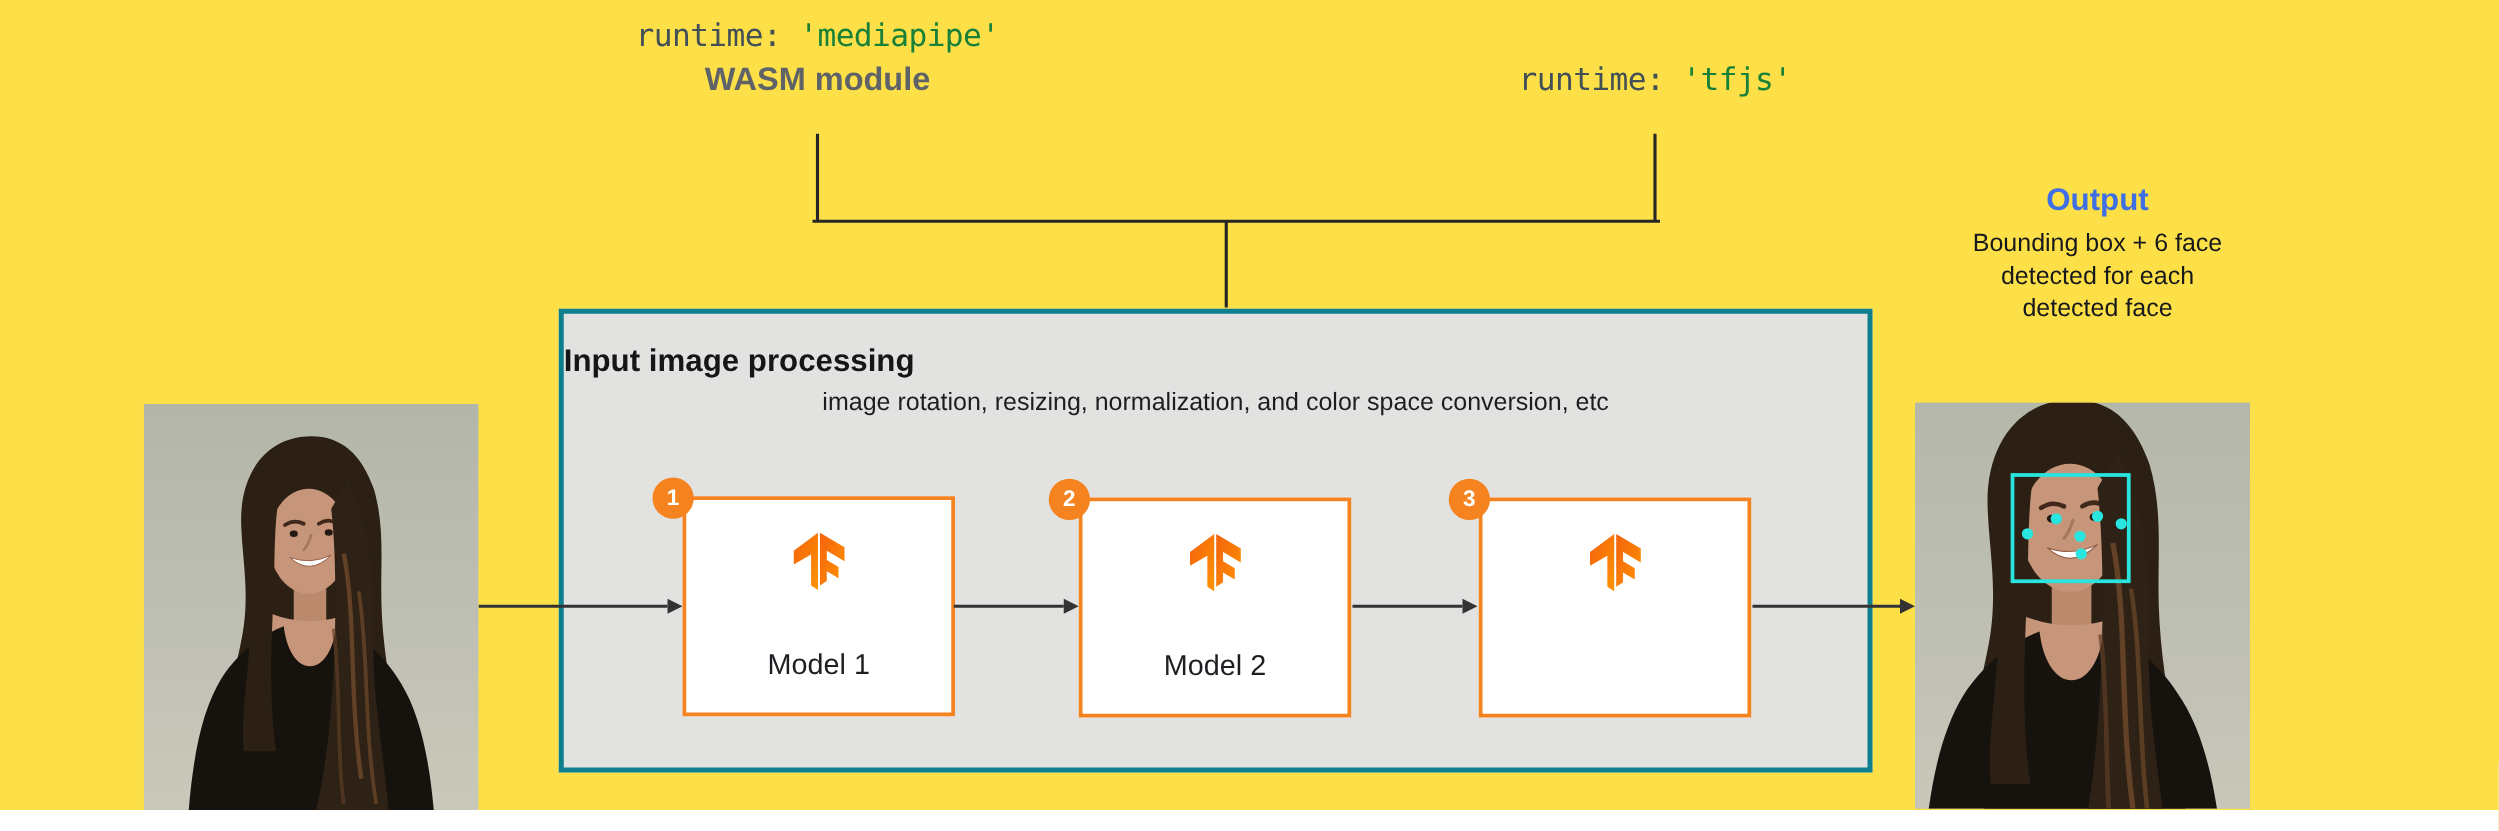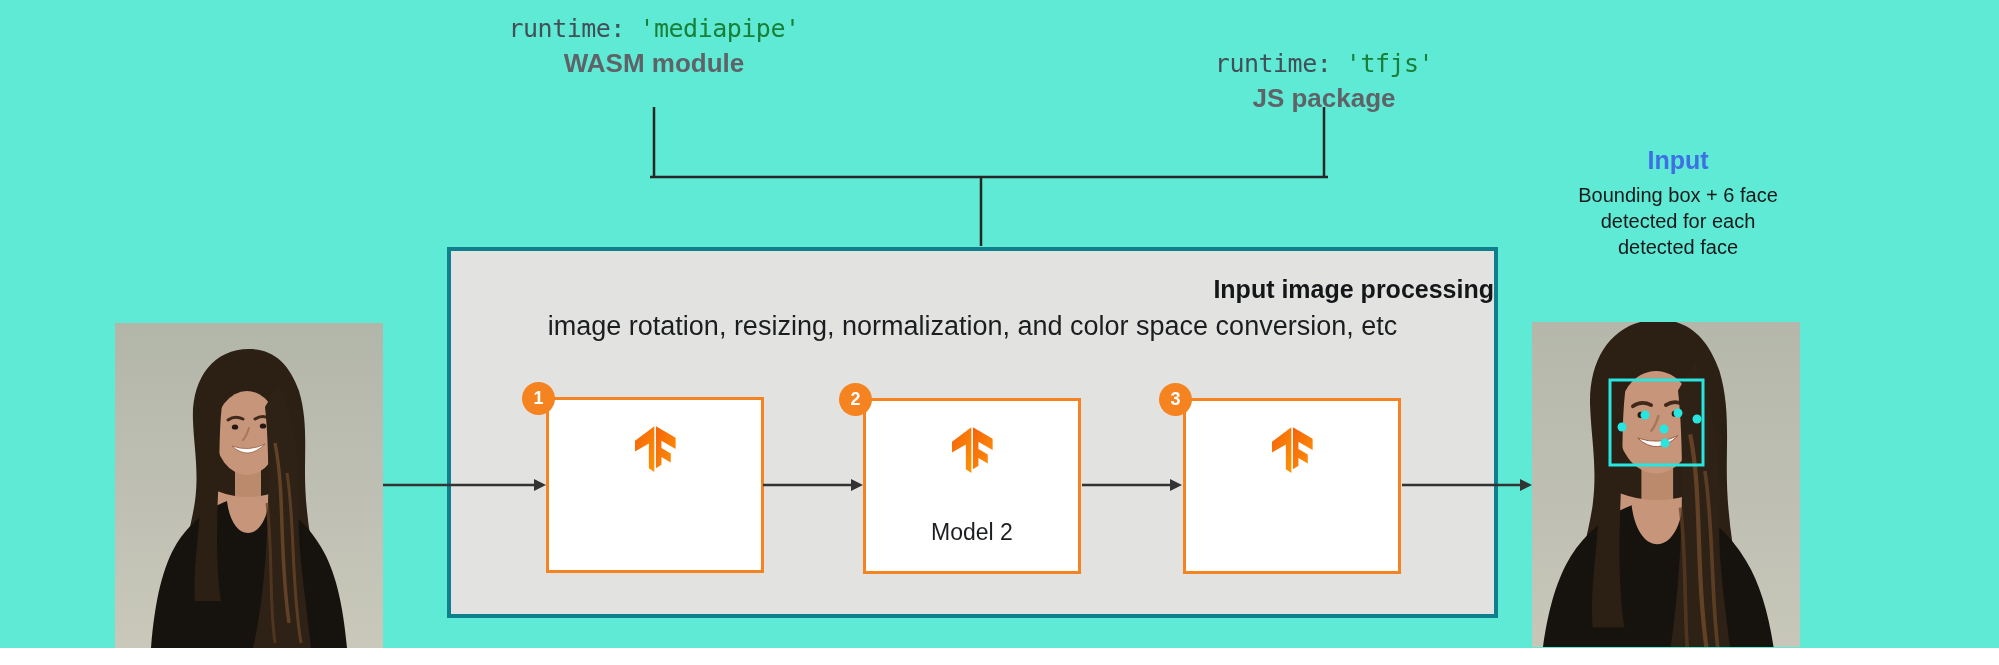--- a/index.html
+++ b/index.html
@@ -1,18 +1,18 @@
 <!DOCTYPE html>
 <html><head>
 <meta charset="utf-8">
 <style>
   html,body{margin:0;padding:0;background:#e9eaee;}
   .canvas{
     position:relative;width:1999px;height:665px;overflow:hidden;
-    background:#5eead4;font-family:"Liberation Sans",sans-serif;
+    background:#fde047;font-family:"Liberation Sans",sans-serif;
   }
   .bottom-strip{position:absolute;left:0;top:648px;width:1999px;height:17px;background:#ffffff;}
 
   
   .runtime-label{position:absolute;transform:translateX(-50%);text-align:center;white-space:nowrap;}
   .runtime-label .code-line{
     font-family:"DejaVu Sans Mono","Liberation Mono",monospace;
     font-size:25px;color:#424f57;letter-spacing:-0.5px;
   }
   .runtime-label .code-line .str{color:#188038;}
@@ -31,22 +31,22 @@
   .io-block .io-title{font-size:25px;font-weight:bold;color:#3e6fe4;margin-bottom:7px;}
   .io-block .io-line{font-size:20px;color:#16181b;line-height:26px;}
   .io-input{left:247px;top:184px;}
   .io-output{left:1678px;top:146px;}
 
   
   .process-box{
     position:absolute;left:447px;top:247px;width:1051px;height:371px;
     box-sizing:border-box;border:4px solid #0e7f8d;background:#e2e2e1;
   }
-  .pb-title{text-align:right;margin-top:24px;font-size:25px;font-weight:bold;color:#141618;}
-  .pb-sub{text-align:center;margin-top:7px;font-size:27px;color:#1b1d1f;}
+  .pb-title{text-align:left;margin-top:24px;font-size:25px;font-weight:bold;color:#141618;}
+  .pb-sub{text-align:center;margin-top:7px;font-size:20px;color:#1b1d1f;}
 
   
   .model-box{
     position:absolute;width:218px;height:176px;box-sizing:border-box;
     background:#ffffff;border:3px solid #f5831f;
   }
   .model-1{left:546px;top:397px;}
   .model-2{left:863px;top:398px;}
   .model-3{left:1183px;top:398px;}
   .model-badge{
@@ -106,42 +106,42 @@
       </symbol>
     </defs>
   </svg>
 
   <div class="runtime-label rt-left">
     <div class="code-line"><span>runtime: </span><span class="str">'mediapipe'</span></div>
     <div class="caption">WASM module</div>
   </div>
   <div class="runtime-label rt-right">
     <div class="code-line"><span>runtime: </span><span class="str">'tfjs'</span></div>
-    <div class="caption">JS package</div>
   </div>
 
 
   <div class="io-block io-output">
-    <div class="io-title">Input</div>
+    <div class="io-title">Output</div>
     <div class="io-line">Bounding box + 6 face</div>
     <div class="io-line">detected for each</div>
     <div class="io-line">detected face</div>
   </div>
 
   <div class="process-box">
     <div class="pb-title">Input image processing</div>
     <div class="pb-sub">image rotation, resizing, normalization, and color space conversion, etc</div>
   </div>
 
   <div class="model-box model-1">
     <div class="model-badge">1</div>
     <svg class="tf-logo" viewBox="0 0 90 80">
       <path d="M44,3 L44,74 L35.5,68.5 L35.5,30 L14,42.5 L14,25.5 Z" fill="url(#tfg)"></path>
       <path d="M46.5,3 L77,21 L77,38.5 L55,25.5 L55,37 L69.5,45.5 L69.5,59.5 L55,51 L55,63 L46.5,68.5 Z" fill="url(#tfg)"></path>
     </svg>
+    <div class="model-label">Model 1</div>
   </div>
   <div class="model-box model-2">
     <div class="model-badge">2</div>
     <svg class="tf-logo" viewBox="0 0 90 80">
       <path d="M44,3 L44,74 L35.5,68.5 L35.5,30 L14,42.5 L14,25.5 Z" fill="url(#tfg)"></path>
       <path d="M46.5,3 L77,21 L77,38.5 L55,25.5 L55,37 L69.5,45.5 L69.5,59.5 L55,51 L55,63 L46.5,68.5 Z" fill="url(#tfg)"></path>
     </svg>
     <div class="model-label">Model 2</div>
   </div>
   <div class="model-box model-3">

